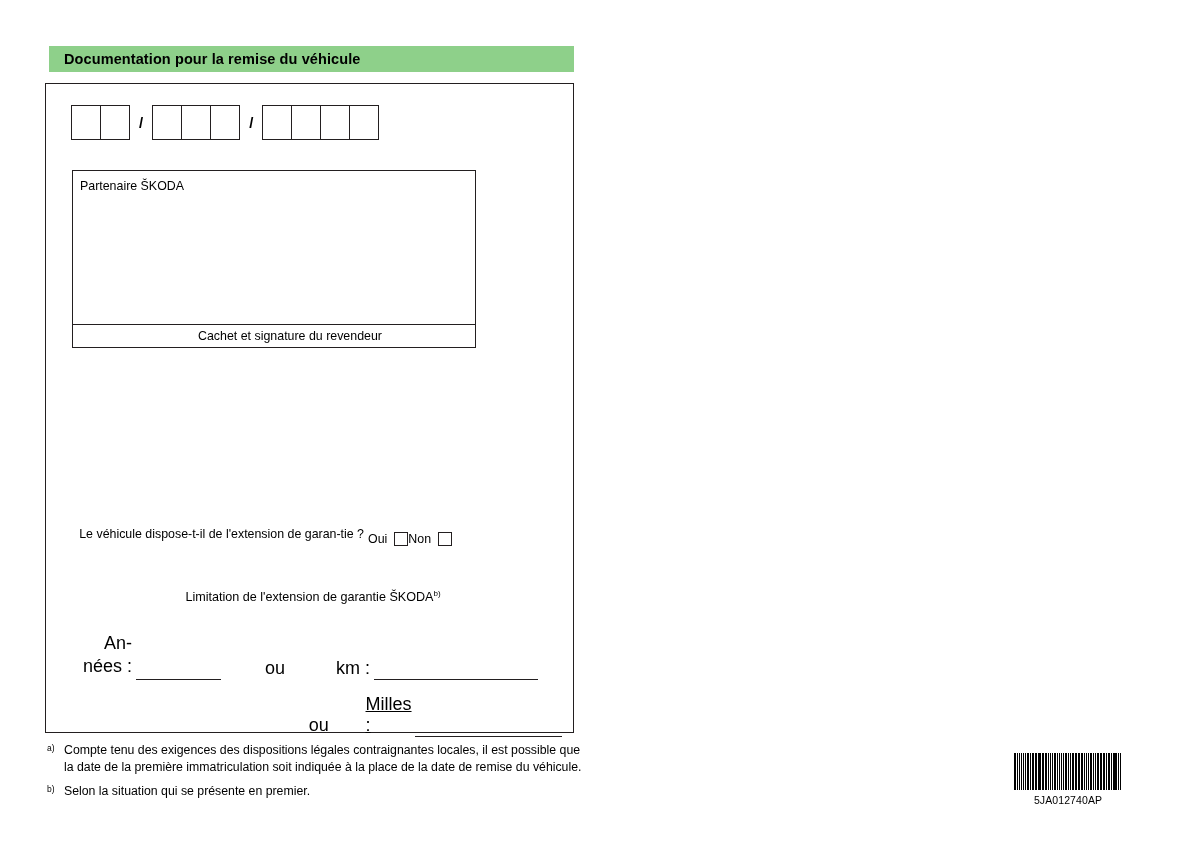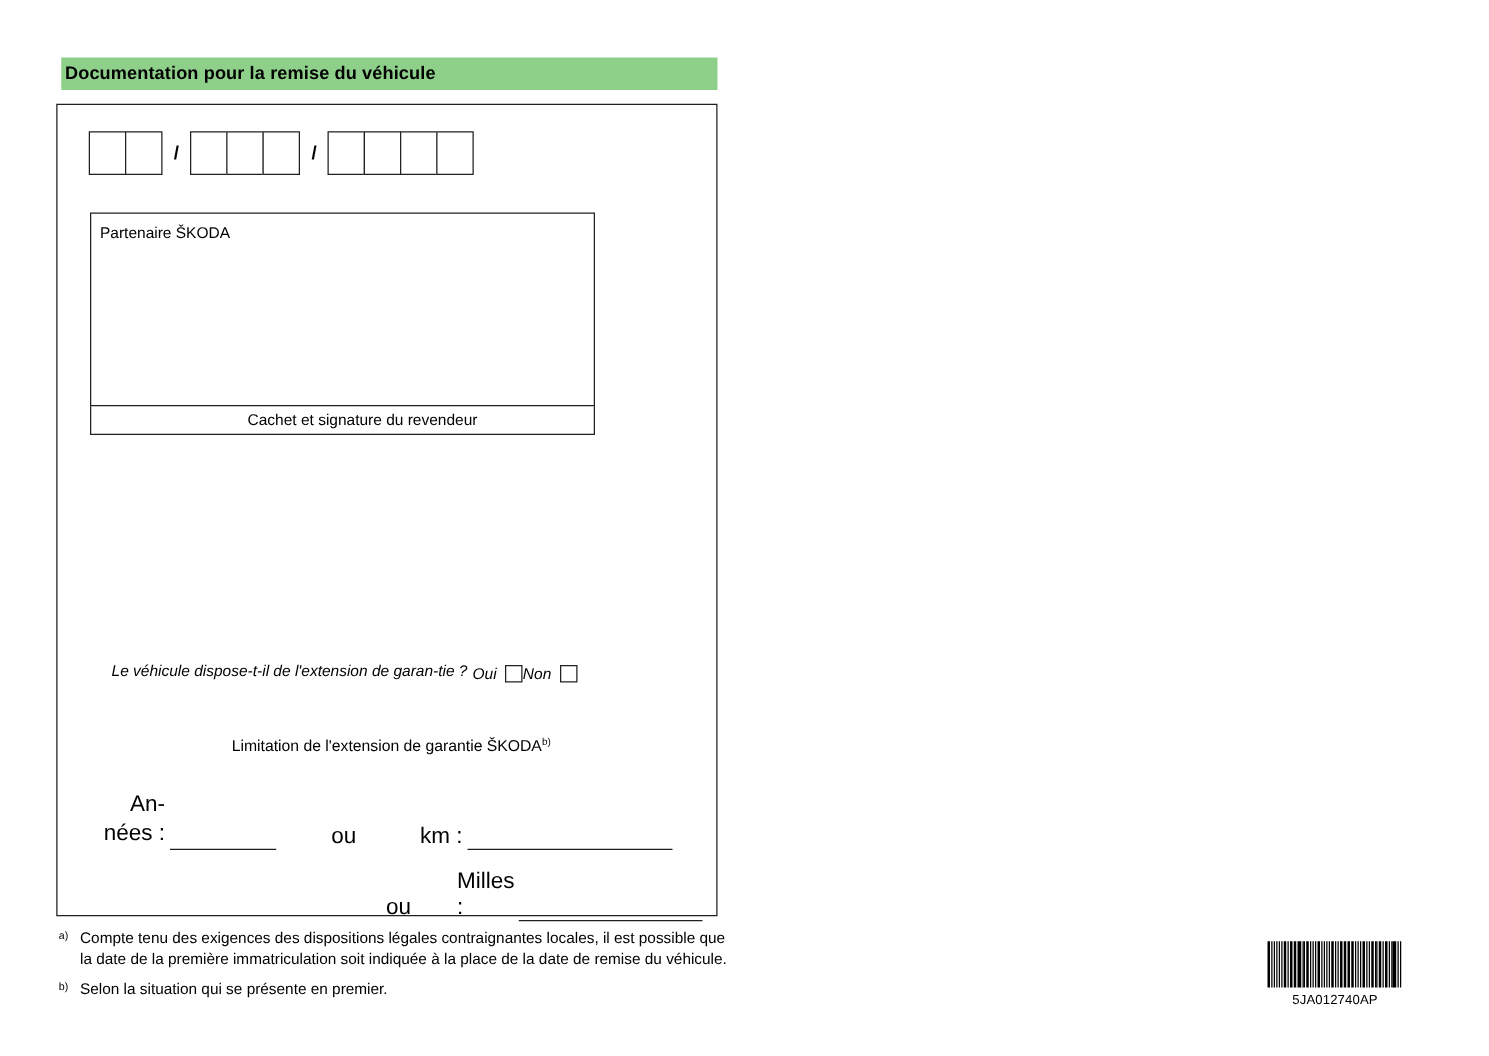--- a/index.html
+++ b/index.html
@@ -23,21 +23,21 @@
     top: 46px;
     width: 525px;
     height: 26px;
     background: #8ed08a;
     display: flex;
     align-items: center;
   }
   .header-bar .title {
     font-size: 14.5px;
     font-weight: bold;
-    padding-left: 3px;
+    padding-left: 15px;
     letter-spacing: 0.1px;
   }
 
   
   .main-box {
     position: absolute;
     left: 45px;
     top: 83px;
     width: 529px;
     height: 650px;
@@ -122,26 +122,25 @@
     border: 1px solid #231f20;
     box-sizing: border-box;
     padding: 6px 10px 0 7px;
     font-size: 12.4px;
     line-height: 1.33;
   }
 
   
   .warranty-q {
     position: absolute;
-    left: 36px;
+    left: 26px;
     top: 438px;
     width: 482px;
     display: flex;
-    align-items: flex-end;
-    font-style: italic;
+    align-items: center;
   }
   .warranty-q-text {
     width: 292px;
     font-size: 12.4px;
     line-height: 1.35;
     text-align: right;
     padding-right: 4px;
   }
   .opt {
     display: flex;
@@ -196,21 +195,21 @@
   .km-label { width: 41px; text-align: right; padding-bottom: 1px; }
   .km-line { width: 164px; margin-left: 4px; }
 
   .row2 {
     display: flex;
     align-items: flex-end;
     margin-top: 14px;
     padding-left: 200px;
   }
   .or2 { width: 104px; text-align: center; padding-bottom: 1px;}
-  .miles-label { width: 45px; text-align: left; padding-bottom: 1px; }
+  .miles-label { width: 45px; text-align: left; padding-bottom: 1px; text-decoration: underline; }
   .miles-line { width: 164px; margin-left: 4px; }
 
   
   .footnotes {
     position: absolute;
     left: 47px;
     top: 742px;
     width: 540px;
     font-size: 12.3px;
     line-height: 1.37;

